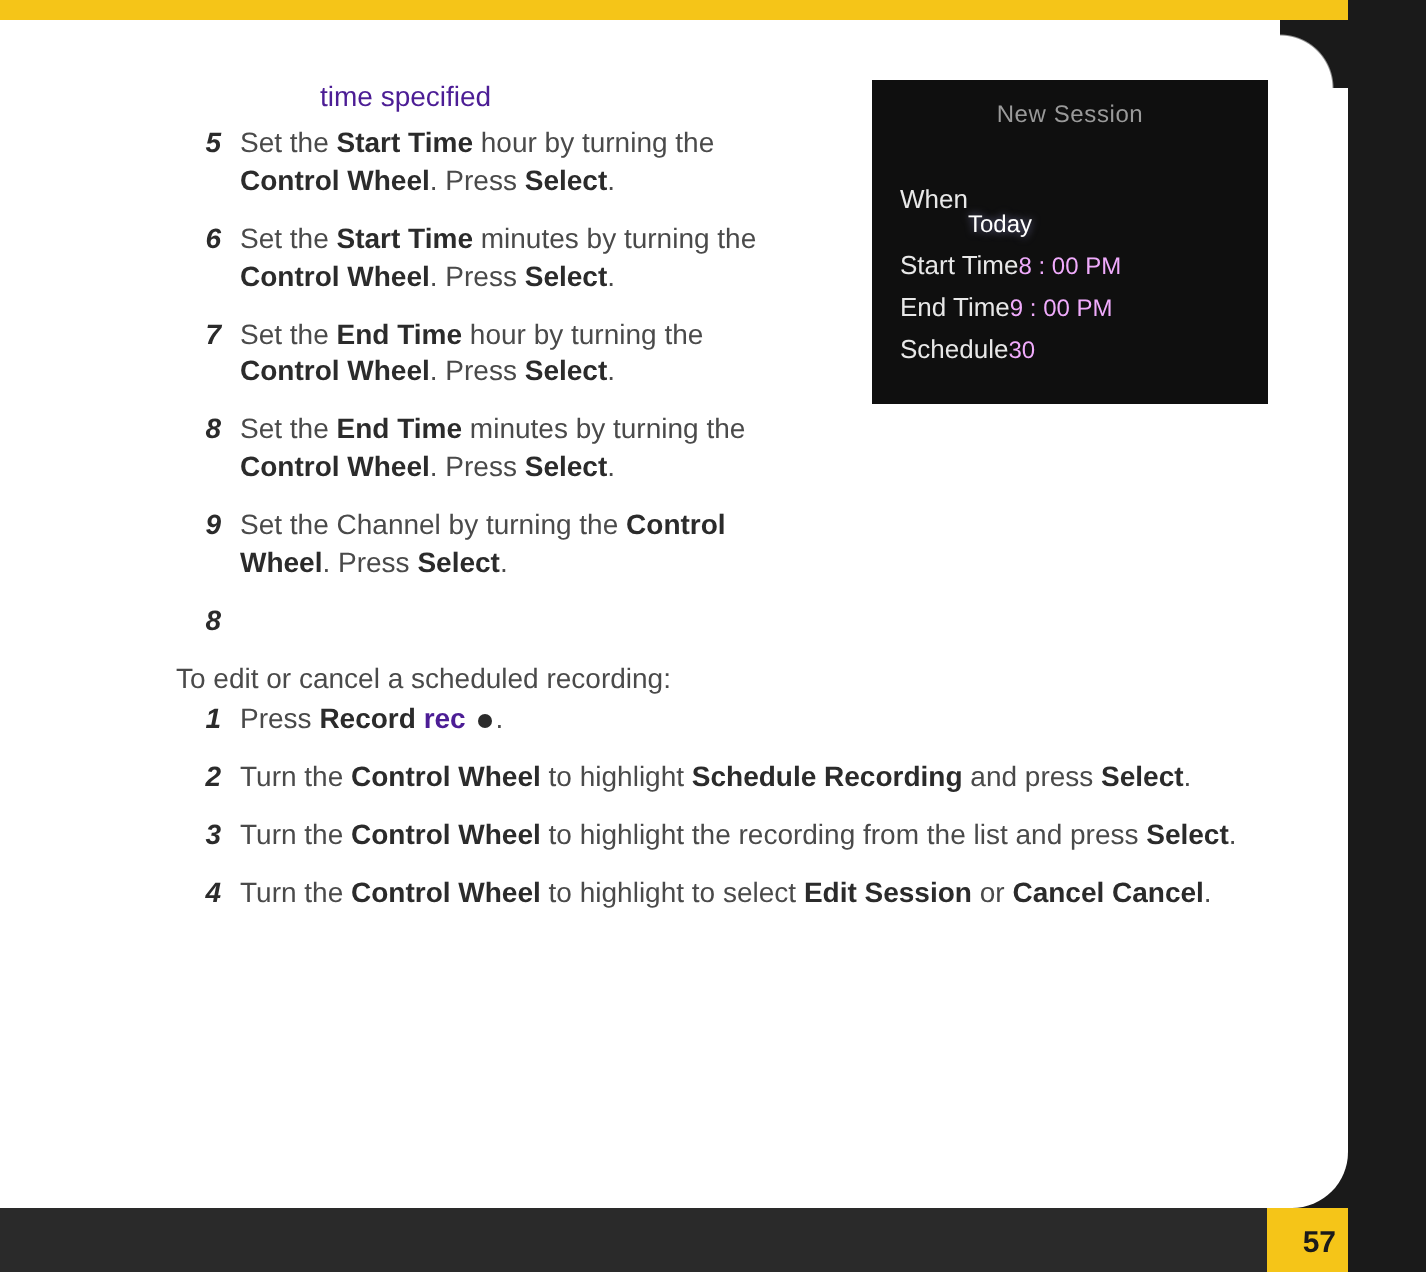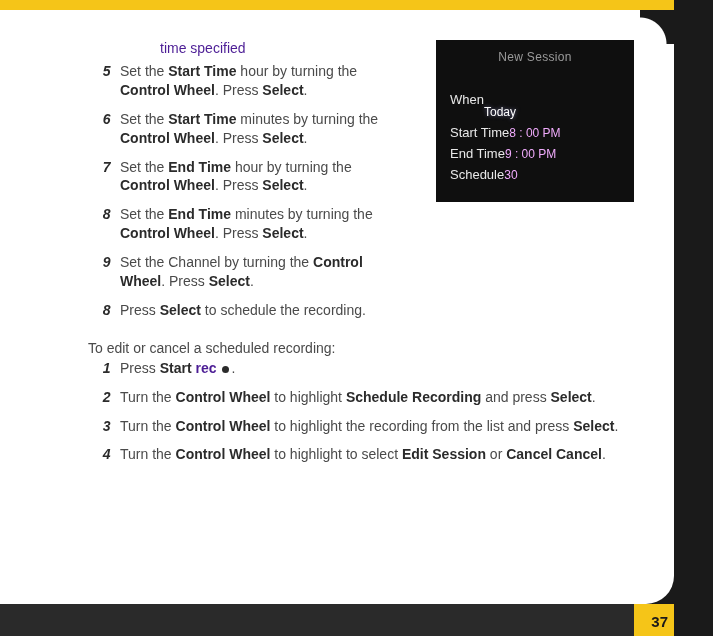--- a/index.html
+++ b/index.html
@@ -210,31 +210,31 @@
       </div>
 
       <div class="partial">time specified</div>
 
       <ol class="main-list" id="steps-a">
           <li class="left-col"><span class="num">5</span><span>Set the <span class="b">Start Time</span> hour by turning the <span class="b">Control Wheel</span>. Press <span class="b">Select</span>.</span></li>
           <li class="left-col"><span class="num">6</span><span>Set the <span class="b">Start Time</span> minutes by turning the <span class="b">Control Wheel</span>. Press <span class="b">Select</span>.</span></li>
           <li class="left-col"><span class="num">7</span><span>Set the <span class="b">End Time</span> hour by turning the <span class="b">Control Wheel</span>. Press <span class="b">Select</span>.</span></li>
           <li class="left-col"><span class="num">8</span><span>Set the <span class="b">End Time</span> minutes by turning the <span class="b">Control Wheel</span>. Press <span class="b">Select</span>.</span></li>
           <li class="left-col"><span class="num">9</span><span>Set the Channel by turning the <span class="b">Control Wheel</span>. Press <span class="b">Select</span>.</span></li>
-          <li style="clear: both;"><span class="num">8</span><span>Press <span class="b">Select</span> to schedule the recording.</span></li>
+          <li style="clear: both;"><span class="num">8</span></li>
         </ol>
 
       <div class="sub-heading">To edit or cancel a scheduled recording:</div>
 
       <ol class="sec-list" id="steps-b">
-          <li><span class="num">1</span><span>Press <span class="b">Start</span> <span class="rec-label">rec</span> <span class="rec-dot"></span>.</span></li>
+          <li><span class="num">1</span><span>Press <span class="b">Record</span> <span class="rec-label">rec</span> <span class="rec-dot"></span>.</span></li>
           <li><span class="num">2</span><span>Turn the <span class="b">Control Wheel</span> to highlight <span class="b">Schedule Recording</span> and press <span class="b">Select</span>.</span></li>
           <li><span class="num">3</span><span>Turn the <span class="b">Control Wheel</span> to highlight the recording from the list and press <span class="b">Select</span>.</span></li>
           <li><span class="num">4</span><span>Turn the <span class="b">Control Wheel</span> to highlight to select <span class="b">Edit Session</span> or <span class="b">Cancel Cancel</span>.</span></li>
         </ol>
 
     </div>
   </div>
 
   <div class="footer">
-    <div class="page-num">37</div>
+    <div class="page-num">57</div>
   </div>
 </div>
 
 </body></html>

